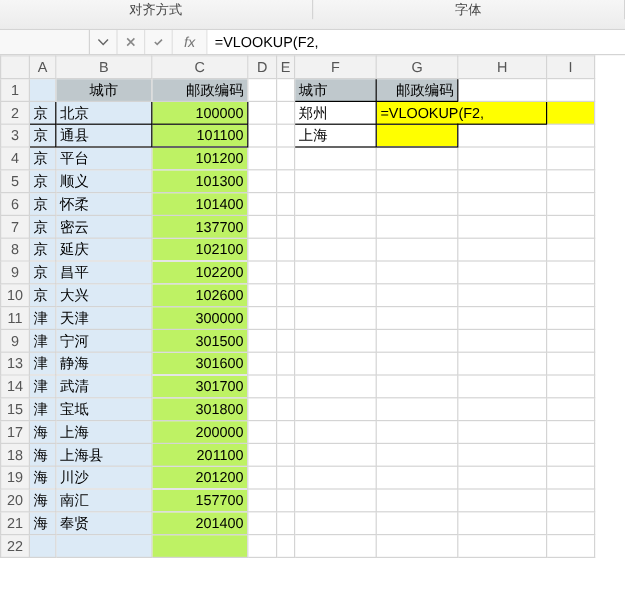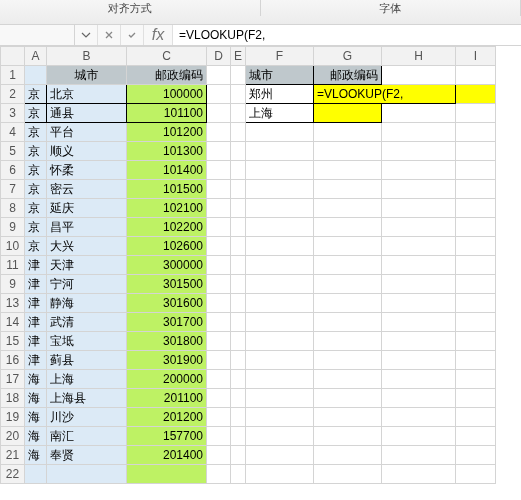--- a/index.html
+++ b/index.html
@@ -2,21 +2,21 @@
 <html><head>
 <meta charset="utf-8">
 <style>
 html,body{margin:0;padding:0;font-family:"Microsoft YaHei",SimSun,Arial,sans-serif;font-size:12px;background:#fff;color:#000;overflow:hidden}
 .app{width:521px;height:500px;position:relative;background:#fff}
 .ribbon-bar{height:24px;background:linear-gradient(#f6f6f6,#ececec);border-bottom:1px solid #d4d4d4;display:flex;align-items:flex-start;font-size:11px;color:#444}
 .ribbon-group{flex:1;text-align:center;padding-top:1px;border-right:1px solid #d4d4d4}
 .formula-row{height:20px;display:flex;align-items:stretch;border-bottom:1px solid #d4d4d4;background:#f8f8f8}
 .fb-btn{width:22px;display:flex;align-items:center;justify-content:center;border-right:1px solid #e0e0e0;color:#666;font-size:11px;cursor:pointer}
 .fb-btn svg{width:10px;height:10px}
-.fx-label{width:28px;display:flex;align-items:center;justify-content:center;font-style:italic;color:#777;font-size:16px;border-right:1px solid #e0e0e0}
+.fx-label{width:28px;display:flex;align-items:center;justify-content:center;font-style:italic;color:#777;font-size:12px;border-right:1px solid #e0e0e0}
 .formula-input{flex:1;padding:2px 6px;font-size:12px;color:#000;background:#fff;display:flex;align-items:center}
 .namebox-spacer{width:74px;border-right:1px solid #d4d4d4;background:#f8f8f8}
 .sheet-wrap{position:relative;overflow:hidden}
 table.grid{border-collapse:collapse;table-layout:fixed}
 table.grid th,table.grid td{border:1px solid #d4d4d4;height:19px;padding:0 3px;font-size:12px;box-sizing:border-box;overflow:hidden;white-space:nowrap}
 table.grid th{background:#f2f2f2;font-weight:normal;color:#555;text-align:center}
 .rowhdr{width:24px;background:#f2f2f2;text-align:center;color:#555}
 .colA{width:22px}
 .colB{width:80px}
 .colC{width:80px}
@@ -164,21 +164,21 @@
             <td></td>
             <td></td>
             <td></td>
             <td></td>
             <td></td>
           </tr>
   <tr>
             <th>7</th>
     <td class="tblB">京</td>
     <td class="tblB">密云</td>
-    <td class="tblC">101500</td>
+    <td class="tblC">137700</td>
     <td></td>
             <td></td>
             <td></td>
             <td></td>
             <td></td>
             <td></td>
           </tr>
   <tr>
             <th>8</th>
     <td class="tblB">京</td>
@@ -261,32 +261,20 @@
             <td></td>
             <td></td>
             <td></td>
             <td></td>
           </tr>
   <tr>
             <th>15</th>
     <td class="tblB">津</td>
     <td class="tblB">宝坻</td>
     <td class="tblC">301800</td>
-    <td></td>
-            <td></td>
-            <td></td>
-            <td></td>
-            <td></td>
-            <td></td>
-          </tr>
-  <tr>
-            <th>16</th>
-    <td class="tblB">津</td>
-    <td class="tblB">蓟县</td>
-    <td class="tblC">301900</td>
     <td></td>
             <td></td>
             <td></td>
             <td></td>
             <td></td>
             <td></td>
           </tr>
   <tr>
             <th>17</th>
     <td class="tblB">海</td>

